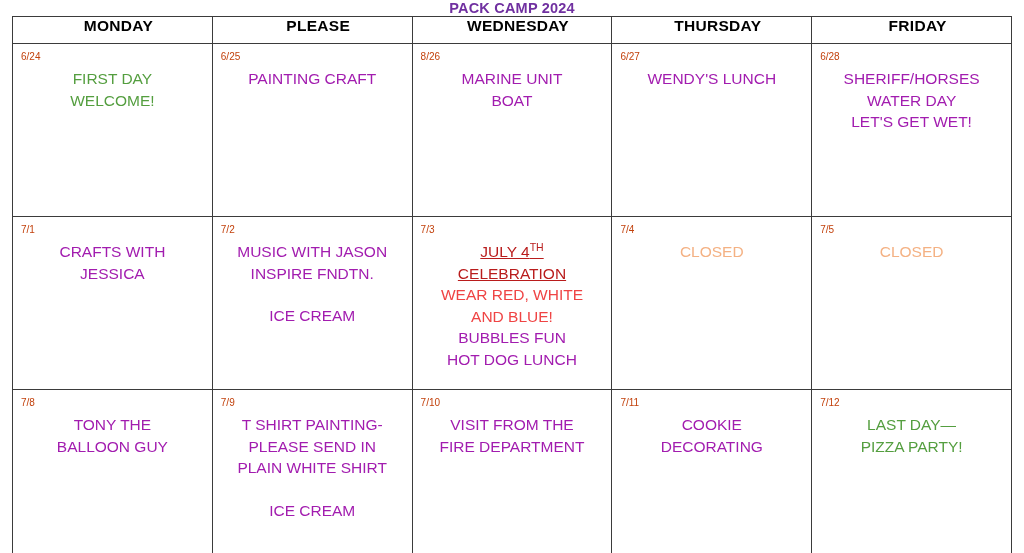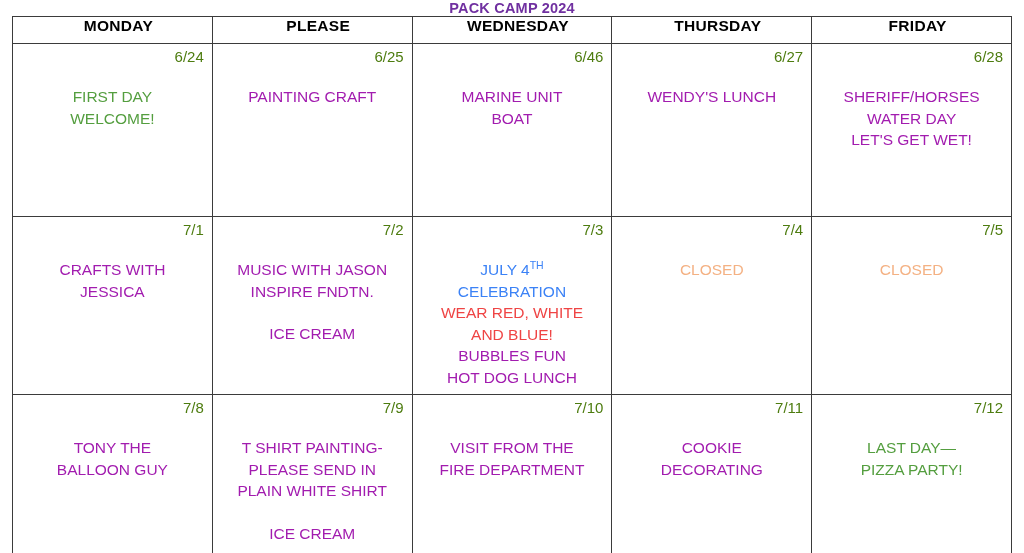--- a/index.html
+++ b/index.html
@@ -48,42 +48,41 @@
   table.calendar td {
     height: 172px;
     position: relative;
   }
   .cell-inner {
     padding: 4px 8px 6px 8px;
     height: 100%;
     box-sizing: border-box;
   }
   .date {
-    text-align: right;
-    font-size: 15px;
-    color: #4d7c0f;
+    font-size: 10px;
+    color: #c2410c;
     line-height: 18px;
     height: 18px;
   }
   .lines {
-    margin-top: 20px;
+    margin-top: 2px;
     text-align: center;
     font-size: 15.5px;
     line-height: 21.5px;
   }
   .line {
     display: block;
   }
   .line.gap-before {
     margin-top: 21px;
   }
   .c-blue  { color: #a21caf; }
   .c-green { color: #549e3f; }
   .c-red   { color: #ef4444; }
-  .c-lightblue { color: #3b82f6; }
+  .c-lightblue { color: #b91c1c; text-decoration: underline; }
   .c-peach { color: #f4b183; }
   sup.ord {
     font-size: 10.5px;
     vertical-align: super;
     line-height: 0;
   }
 </style>
 </head>
 <body>
 
@@ -115,21 +114,21 @@
           <td>
             <div class="cell-inner">
               <div class="date">6/25</div>
               <div class="lines">
                 <span class="line c-blue">PAINTING CRAFT</span>
               </div>
             </div>
           </td>
           <td>
             <div class="cell-inner">
-              <div class="date">6/46</div>
+              <div class="date">8/26</div>
               <div class="lines">
                 <span class="line c-blue">MARINE UNIT</span>
                 <span class="line c-blue">BOAT</span>
               </div>
             </div>
           </td>
           <td>
             <div class="cell-inner">
               <div class="date">6/27</div>
               <div class="lines">

